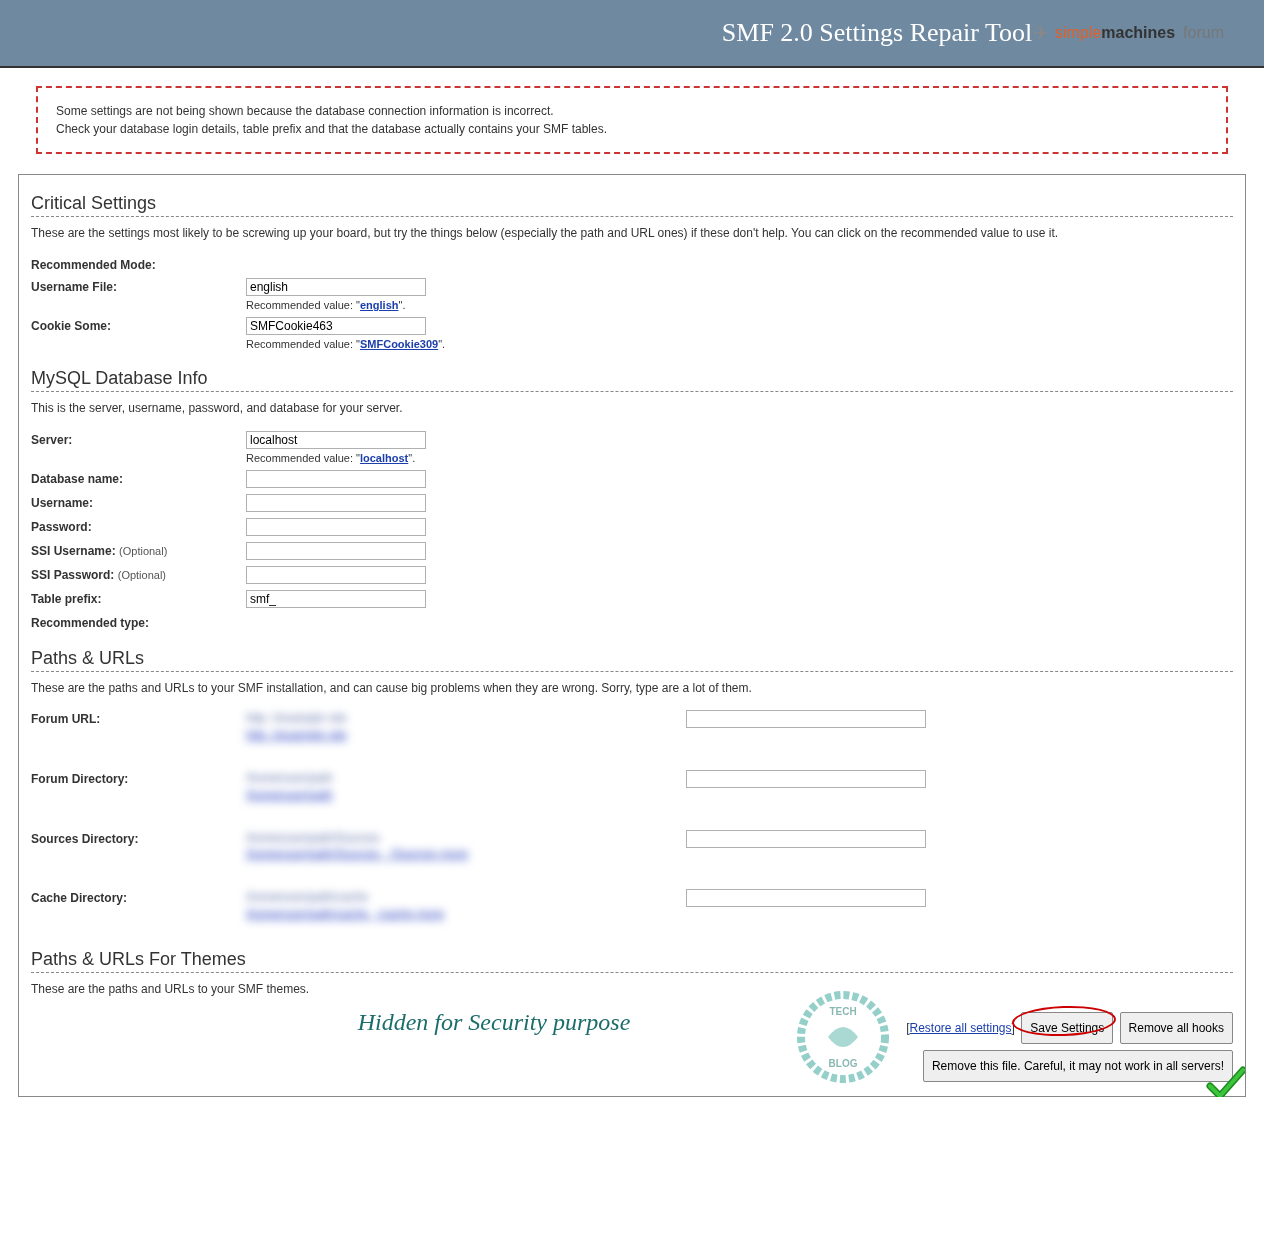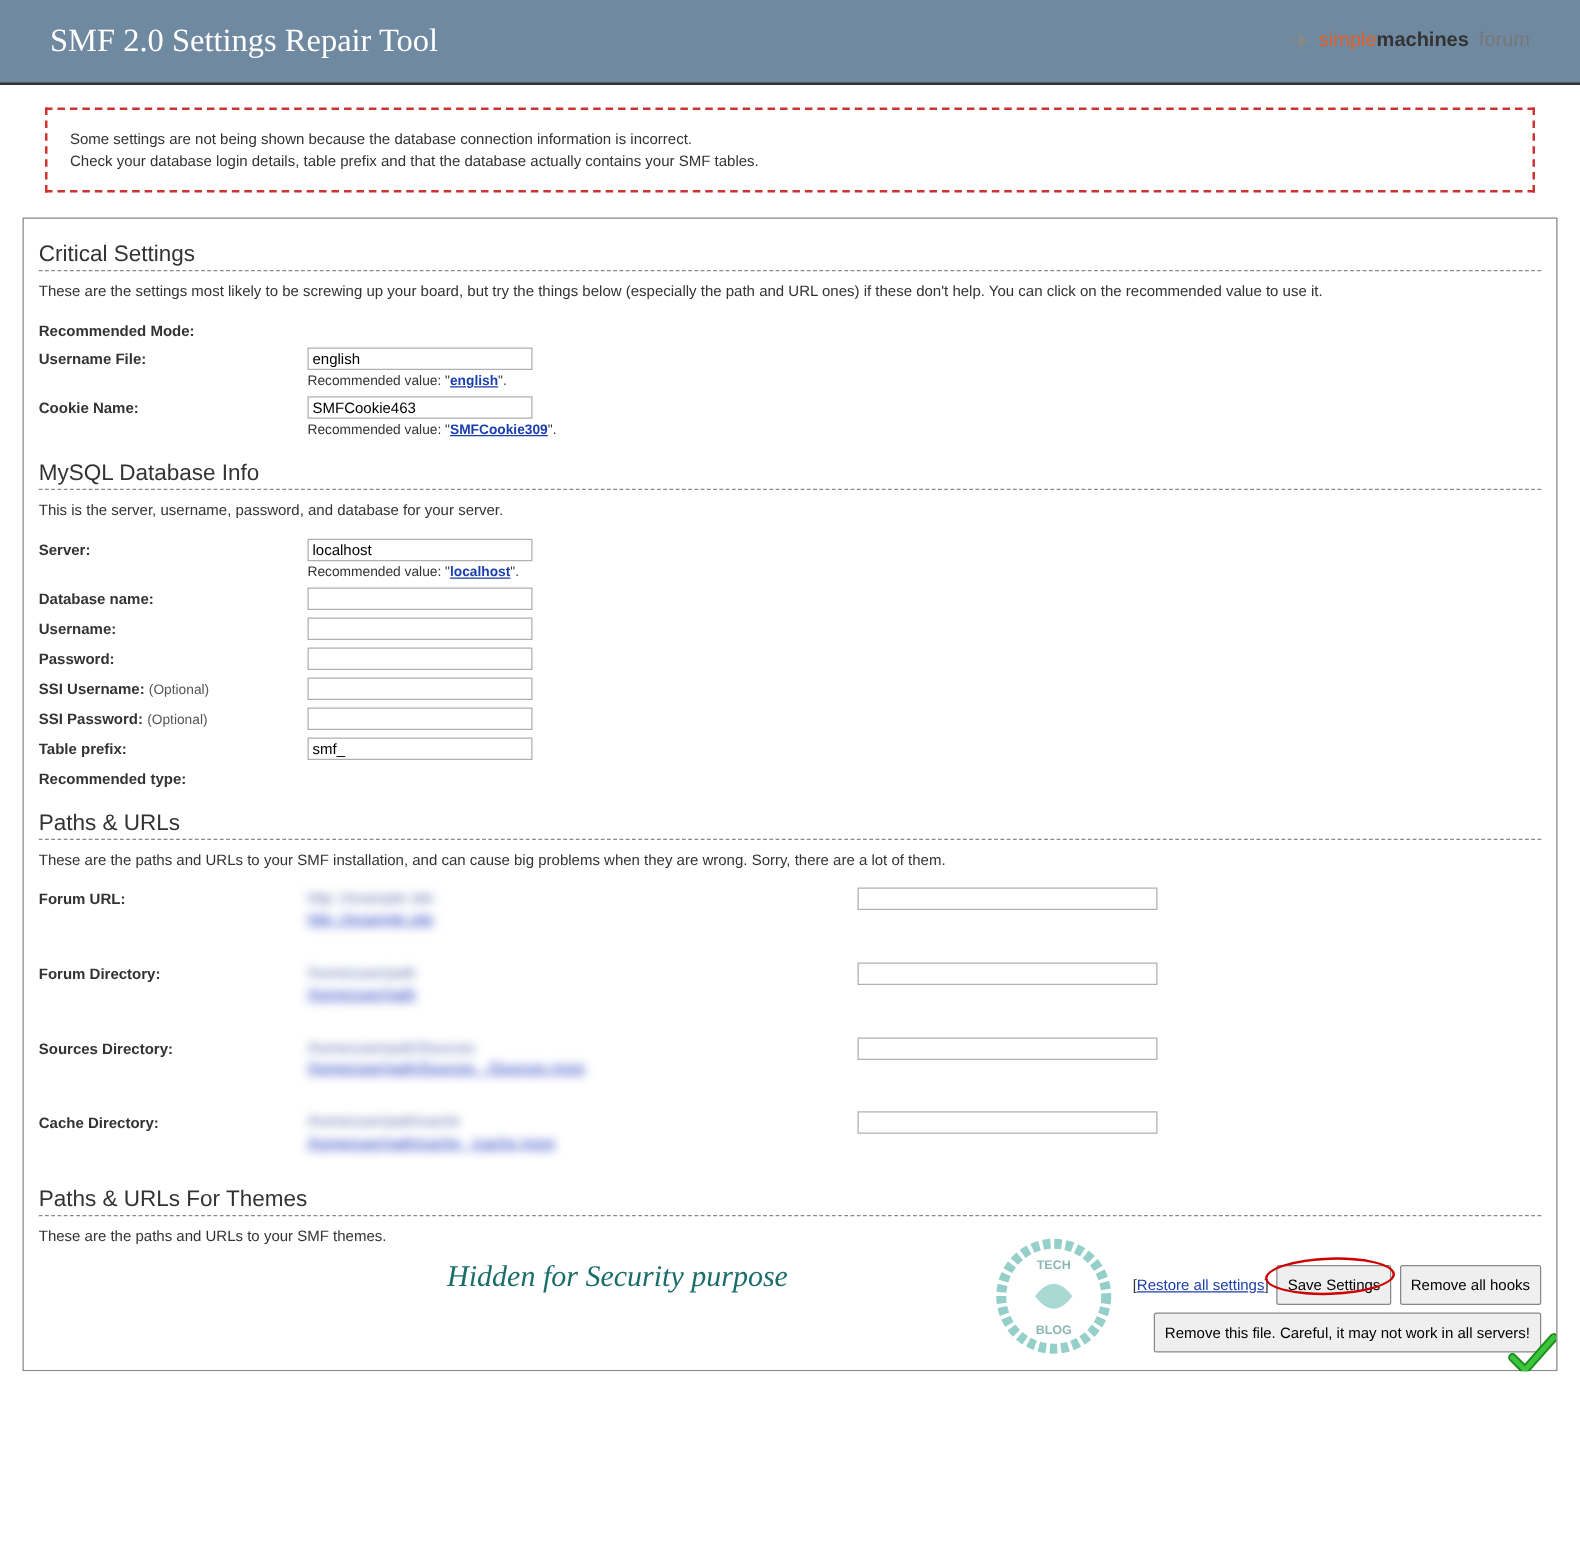--- a/index.html
+++ b/index.html
@@ -9,21 +9,21 @@
     font-size: 12px;
     background: #fff;
     color: #333;
     width: 1264px;
   }
   .header {
     background: #6f89a1;
     border-bottom: 2px solid #333;
     padding: 18px 40px;
     display: flex;
-    justify-content: space-between;
+    justify-content: flex-end;
     align-items: center;
   }
   .header-title {
     color: #fff;
     font-family: Georgia, 'Times New Roman', serif;
     font-size: 26px;
     font-weight: normal;
   }
   .smf-logo {
     font-family: Verdana, sans-serif;
@@ -238,21 +238,21 @@
 
     <div class="row">
       <div class="label-col">Username File:</div>
       <div class="input-col">
         <input type="text" value="english" style="">
         <div class="reco"><span>Recommended value: "</span><a href="#">english</a><span>".</span></div>
       </div>
     </div>
 
     <div class="row">
-      <div class="label-col">Cookie Name:</div>
+      <div class="label-col">Cookie Some:</div>
       <div class="input-col">
         <input type="text" value="SMFCookie463" style="">
         <div class="reco"><span>Recommended value: "</span><a href="#">SMFCookie309</a><span>".</span></div>
       </div>
     </div>
 
     <div class="section-title">MySQL Database Info</div>
     <hr class="dash-hr">
     <div class="section-desc">This is the server, username, password, and database for your server.</div>
 
@@ -287,21 +287,21 @@
     <div class="row">
       <div class="label-col">Table prefix:</div>
       <div class="input-col"><input type="text" value="smf_" style=""></div>
     </div>
     <div class="row">
       <div class="label-col">Recommended type:</div>
     </div>
 
     <div class="section-title">Paths &amp; URLs</div>
     <hr class="dash-hr">
-    <div class="section-desc">These are the paths and URLs to your SMF installation, and can cause big problems when they are wrong. Sorry, there are a lot of them.</div>
+    <div class="section-desc">These are the paths and URLs to your SMF installation, and can cause big problems when they are wrong. Sorry, type are a lot of them.</div>
 
     <div class="url-row">
       <div class="label-col">Forum URL:</div>
       <div class="input-col">
         <div class="blur-block">http ://example site<br><a>http ://example site</a></div>
         <input type="text" class="url-input" style="position: absolute; top: 0px;">
       </div>
     </div>
     <div class="url-row">
       <div class="label-col">Forum Directory:</div>

